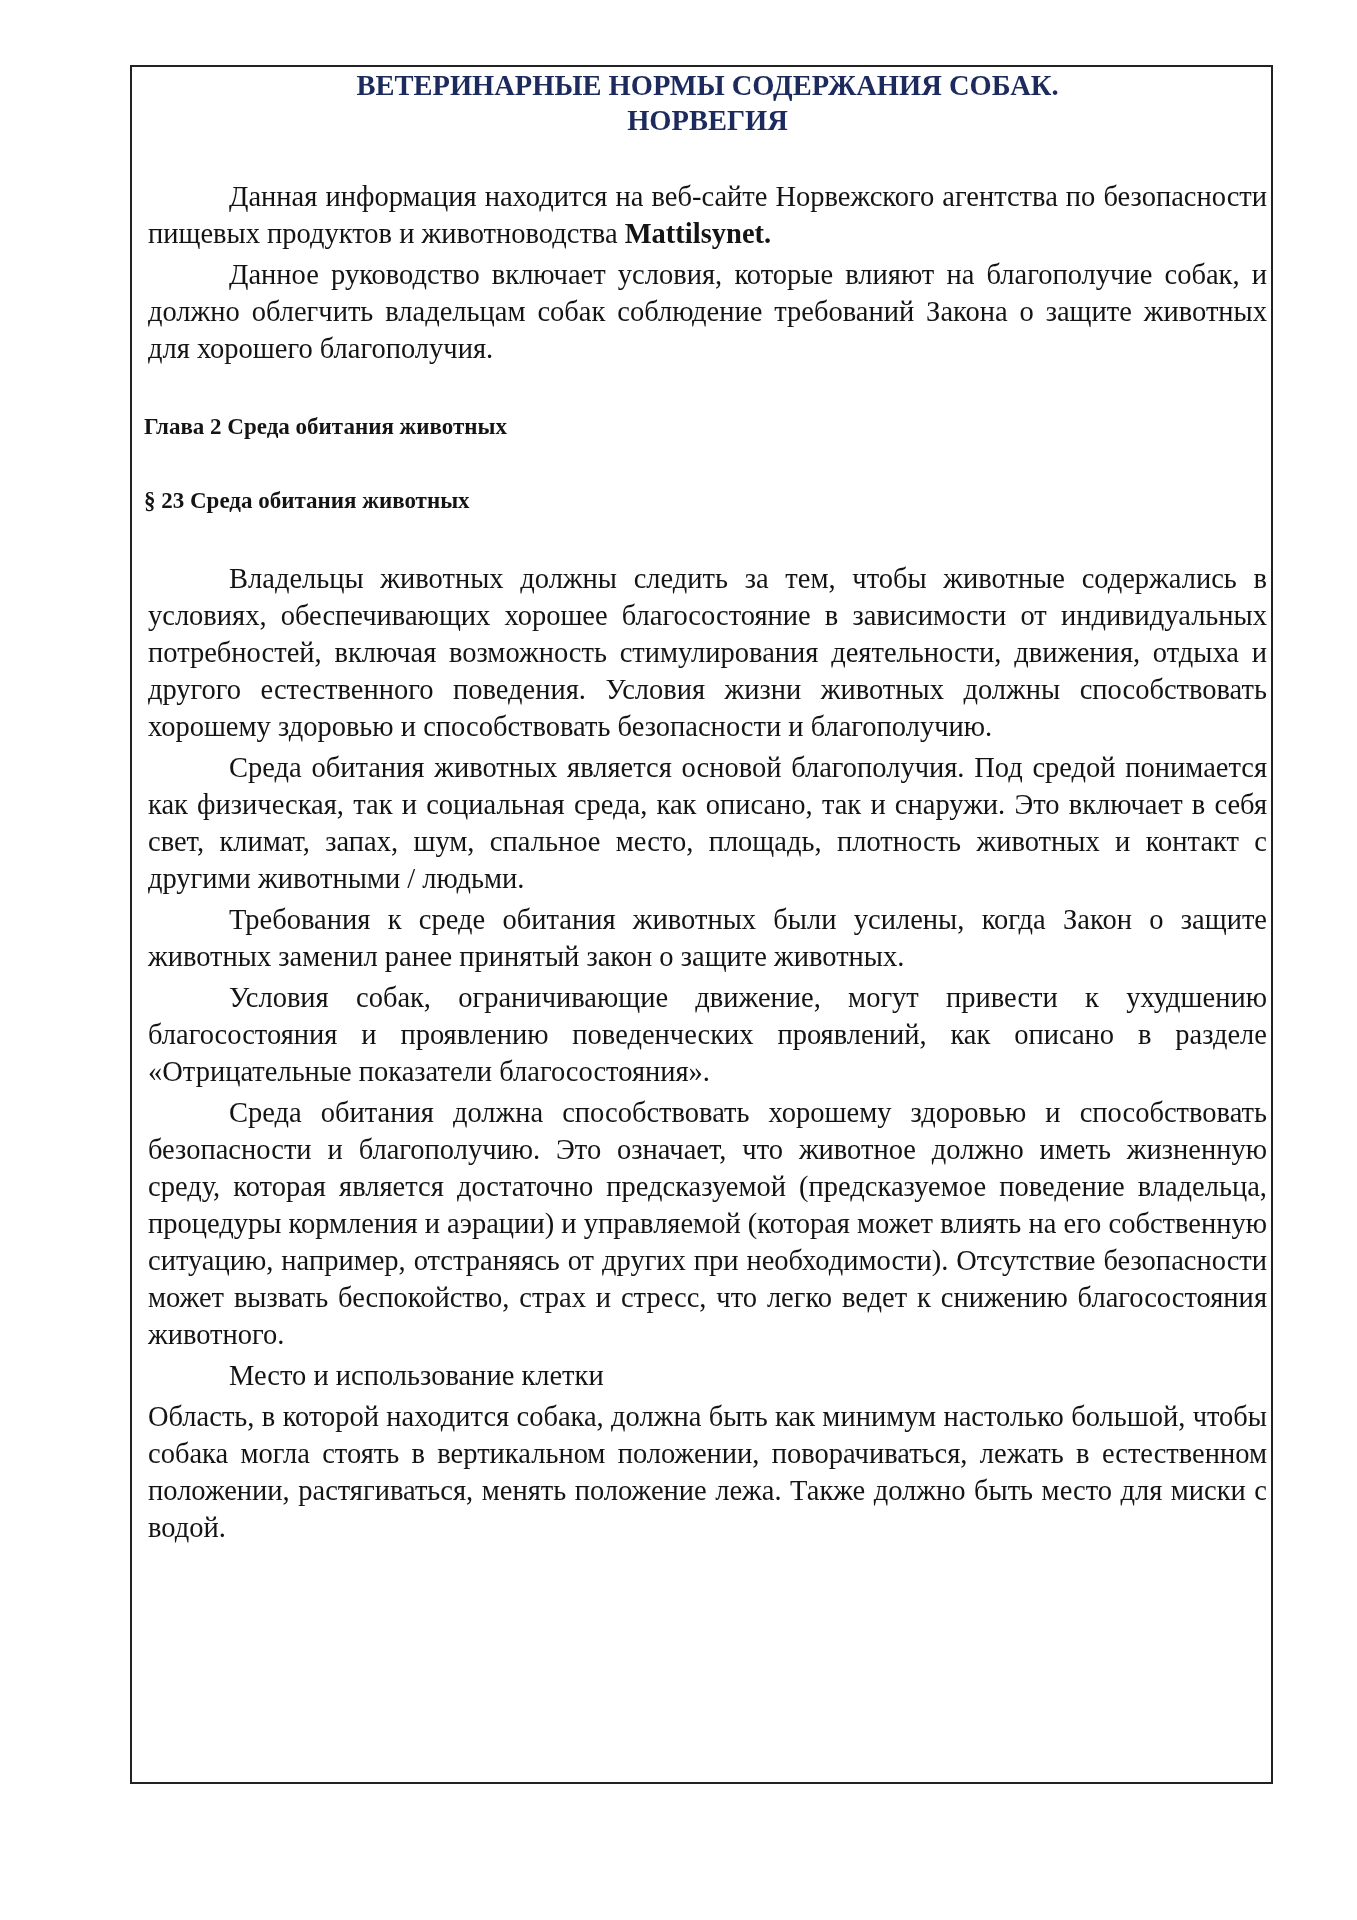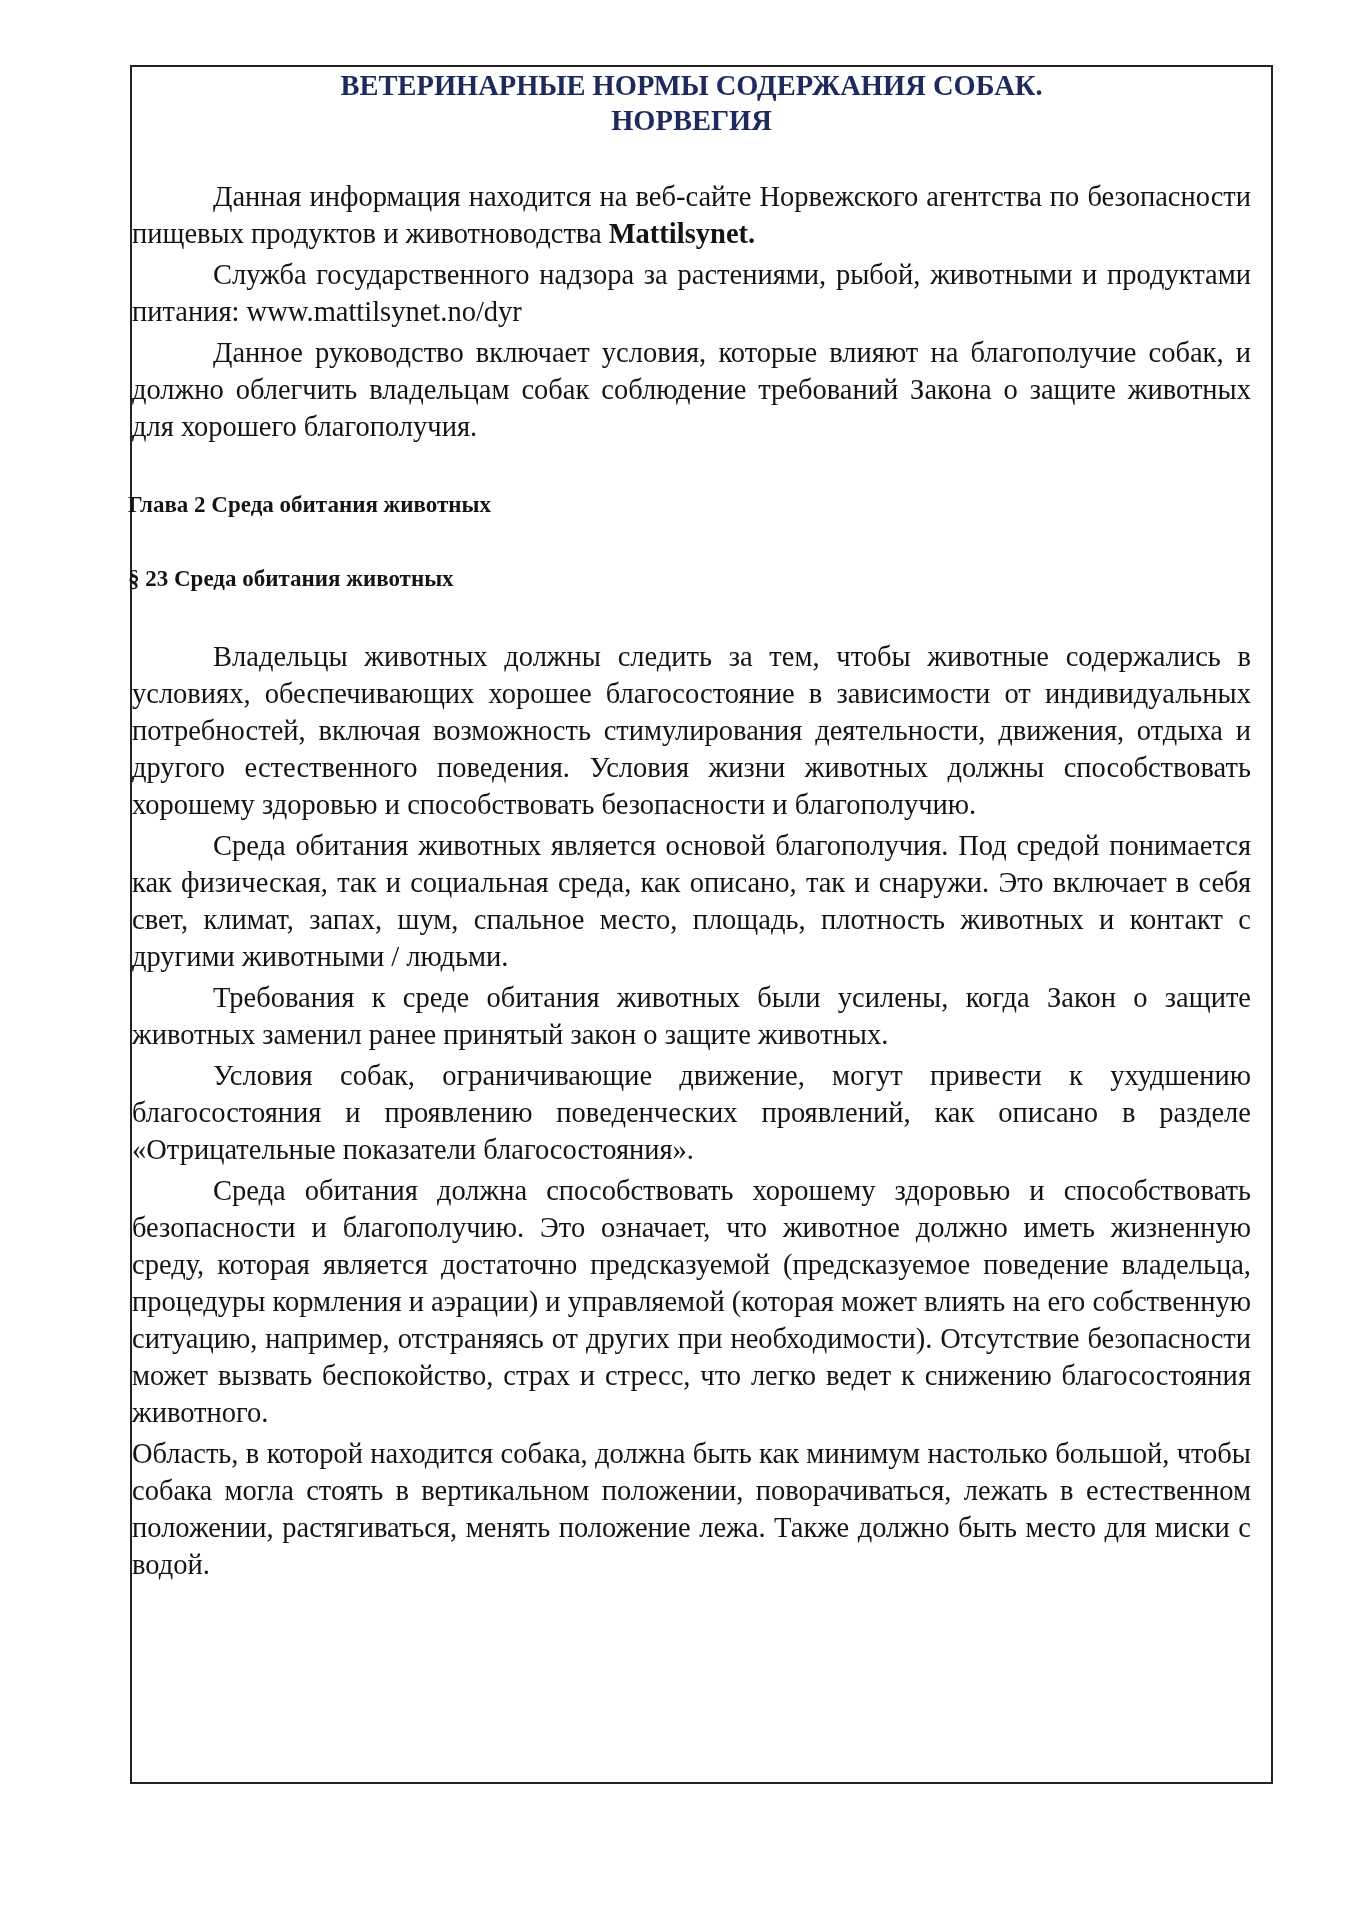--- a/index.html
+++ b/index.html
@@ -2,21 +2,21 @@
 <html><head>
 <meta charset="utf-8">
 <style>
   html, body { margin: 0; padding: 0; background: #ffffff; }
   body { width: 1357px; height: 1920px; position: relative; overflow: hidden; }
   .frame {
     position: absolute; left: 130px; top: 65px; width: 1143px; height: 1719px;
     border: 2px solid #222; box-sizing: border-box;
   }
   .page {
-    position: absolute; left: 128px; top: 68px; width: 1127px;
+    position: absolute; left: 144px; top: 68px; width: 1127px;
     font-family: "Liberation Serif", "DejaVu Serif", serif;
     font-size: 28.5px; line-height: 37px; color: #141414;
   }
   .title {
     text-align: center; font-weight: bold; color: #1c2a5e;
     font-size: 28.5px; line-height: 35px; margin: 0;
   }
   .spacer-title { height: 36px; }
   p { margin: 4px; text-align: justify; text-align-last: left; }
   p.indent { text-indent: 81px; }
@@ -30,28 +30,28 @@
 <div class="frame"></div>
 
 <div class="page">
   <div class="title">
     <div>ВЕТЕРИНАРНЫЕ НОРМЫ СОДЕРЖАНИЯ СОБАК.</div>
     <div>НОРВЕГИЯ</div>
   </div>
   <div class="spacer-title"></div>
 
   <p class="indent"><span>Данная информация находится на веб-сайте Норвежского агентства по безопасности пищевых продуктов и животноводства </span><span class="bold">Mattilsynet.</span></p>
-  <p class="indent">Служба государственного надзора за растениями, рыбой, животными и продуктами питания: www.mattilsynet.no/dyr</p>
   <p class="indent">Данное руководство включает условия, которые влияют на благополучие собак, и должно облегчить владельцам собак соблюдение требований Закона о защите животных для хорошего благополучия.</p>
 
   <div class="gap"></div>
   <h2>Глава 2 Среда обитания животных</h2>
   <div class="gap"></div>
   <h2>§ 23 Среда обитания животных</h2>
   <div class="gap"></div>
 
   <p class="indent">Владельцы животных должны следить за тем, чтобы животные содержались в условиях, обеспечивающих хорошее благосостояние в зависимости от индивидуальных потребностей, включая возможность стимулирования деятельности, движения, отдыха и другого естественного поведения. Условия жизни животных должны способствовать хорошему здоровью и способствовать безопасности и благополучию.</p>
   <p class="indent">Среда обитания животных является основой благополучия. Под средой понимается как физическая, так и социальная среда, как описано, так и снаружи. Это включает в себя свет, климат, запах, шум, спальное место, площадь, плотность животных и контакт с другими животными / людьми.</p>
   <p class="indent">Требования к среде обитания животных были усилены, когда Закон о защите животных заменил ранее принятый закон о защите животных.</p>
   <p class="indent">Условия собак, ограничивающие движение, могут привести к ухудшению благосостояния и проявлению поведенческих проявлений, как описано в разделе «Отрицательные показатели благосостояния».</p>
   <p class="indent">Среда обитания должна способствовать хорошему здоровью и способствовать безопасности и благополучию. Это означает, что животное должно иметь жизненную среду, которая является достаточно предсказуемой (предсказуемое поведение владельца, процедуры кормления и аэрации) и управляемой (которая может влиять на его собственную ситуацию, например, отстраняясь от других при необходимости). Отсутствие безопасности может вызвать беспокойство, страх и стресс, что легко ведет к снижению благосостояния животного.</p>
+  <p class="indent">Место и использование клетки</p>
   <p>Область, в которой находится собака, должна быть как минимум настолько большой, чтобы собака могла стоять в вертикальном положении, поворачиваться, лежать в естественном положении, растягиваться, менять положение лежа. Также должно быть место для миски с водой.</p>
 </div>
 
 </body></html>

